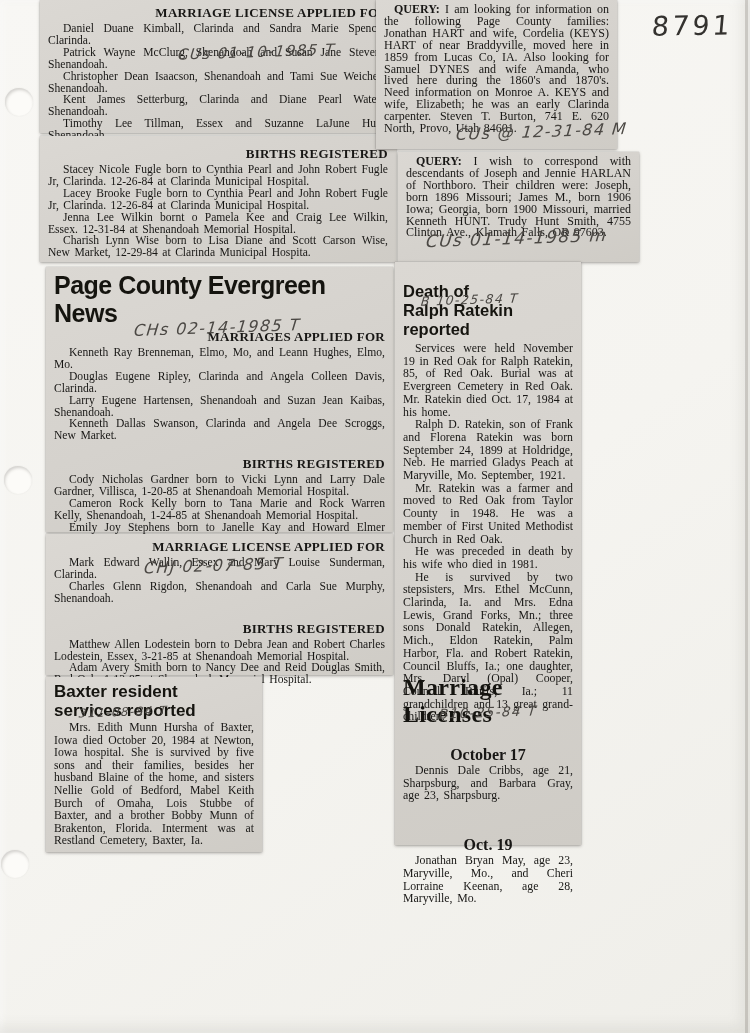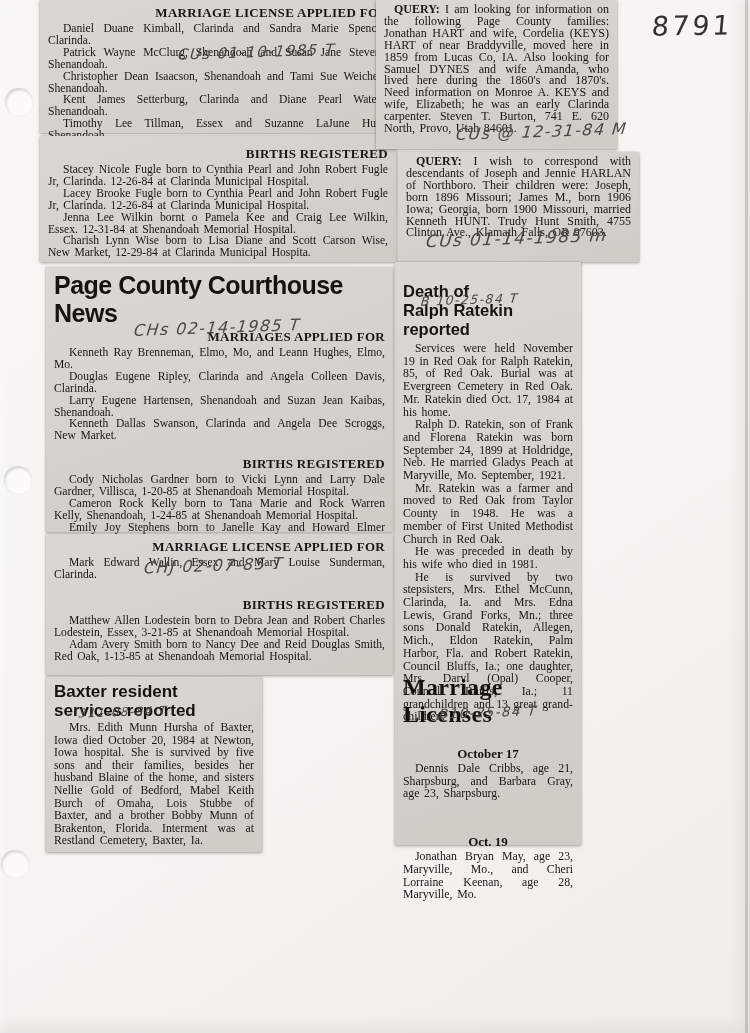--- a/index.html
+++ b/index.html
@@ -42,21 +42,21 @@
   .headline-sans {
     font-family:"Liberation Sans", sans-serif; font-weight:bold;
     color:#15140f; margin:0;
   }
   .courthouse-headline { font-size:25px; letter-spacing:-0.5px; line-height:28px; margin:0 0 2px 0; }
   .small-headline { font-size:17px; line-height:19px; }
   .ml-headline {
     font-family:"Liberation Serif", serif; font-weight:bold; font-size:24px;
     letter-spacing:0.3px; margin:0; color:#14130f;
   }
-  .date-head { text-align:center; font-weight:bold; font-size:13px; margin:0; }
+  .date-head { text-align:center; font-weight:bold; font-size:16px; margin:0; }
   .hw {
     position:absolute;
     font-family:"DejaVu Sans", sans-serif; font-style:italic;
     color:#4b4844; letter-spacing:1.4px; white-space:nowrap;
     transform:rotate(-2deg) skewX(-8deg);
   }
   .hw-page-num {
     position:absolute; left:652px; top:10px;
     font-family:"DejaVu Sans", sans-serif; font-size:27px; letter-spacing:3px;
     color:#34322f; transform:skewX(-6deg) rotate(-1deg);
@@ -98,37 +98,38 @@
     <p class="entry q-entry"><b>QUERY:</b> <span>I am looking for information on the following Page County families: Jonathan HART and wife, Cordelia (KEYS) HART of near Braddyville, moved here in 1859 from Lucas Co, IA. Also looking for Samuel DYNES and wife Amanda, who lived here during the 1860's and 1870's. Need information on Monroe A. KEYS and wife, Elizabeth; he was an early Clarinda carpenter. Steven T. Burton, 741 E. 620 North, Provo, Utah 84601.</span></p>
     <div class="hw" style="left:80px; top:122px; font-size:16px;">CUs @ 12-31-84 M</div>
   </div>
 
   <div class="clip" style="left:398px; top:152px; width:241px; height:110px;">
     <p class="entry q-entry"><b>QUERY:</b> <span>I wish to correspond with descendants of Joseph and Jennie HARLAN of Northboro. Their children were: Joseph, born 1896 Missouri; James M., born 1906 Iowa; Georgia, born 1900 Missouri, married Kenneth HUNT. Trudy Hunt Smith, 4755 Clinton Ave., Klamath Falls, OR 97603.</span></p>
     <div class="hw" style="left:28px; top:76px; font-size:17px;">CUs 01-14-1985 m</div>
   </div>
 
   <div class="clip" style="left:46px; top:267px; width:347px; height:265px;">
-    <h1 class="headline-sans courthouse-headline">Page County Courthouse News</h1>
+    <h1 class="headline-sans courthouse-headline">Page County Evergreen News</h1>
     <div class="clip-head">MARRIAGES APPLIED FOR</div>
     <p class="entry">Kenneth Ray Brenneman, Elmo, Mo, and Leann Hughes, Elmo, Mo.</p>
     <p class="entry">Douglas Eugene Ripley, Clarinda and Angela Colleen Davis, Clarinda.</p>
     <p class="entry">Larry Eugene Hartensen, Shenandoah and Suzan Jean Kaibas, Shenandoah.</p>
     <p class="entry">Kenneth Dallas Swanson, Clarinda and Angela Dee Scroggs, New Market.</p>
     <div class="hw" style="left:88px; top:51px; font-size:16px;">CHs 02-14-1985 T</div>
     <div class="clip-head sec-gap" style="margin-top:14px;">BIRTHS REGISTERED</div>
     <p class="entry">Cody Nicholas Gardner born to Vicki Lynn and Larry Dale Gardner, Villisca, 1-20-85 at Shenandoah Memorial Hospital.</p>
     <p class="entry">Cameron Rock Kelly born to Tana Marie and Rock Warren Kelly, Shenandoah, 1-24-85 at Shenandoah Memorial Hospital.</p>
     <p class="entry">Emily Joy Stephens born to Janelle Kay and Howard Elmer Stephens, Villisca at Clarinda Municipal Hospital.</p>
     <p class="entry">Garrett Lyle Wood born to Monica Kay and Lowell Lynch Wood, Elmo at Shenandoah Memorial Hospital.</p>
   </div>
 
   <div class="clip" style="left:46px; top:534px; width:347px; height:141px;">
     <div class="clip-head">MARRIAGE LICENSE APPLIED FOR</div>
     <p class="entry">Mark Edward Wallin, Essex and Mary Louise Sunderman, Clarinda.</p>
+    <p class="entry">Charles Glenn Rigdon, Shenandoah and Carla Sue Murphy, Shenandoah.</p>
     <div class="hw" style="left:98px; top:22px; font-size:16px;">CHJ 02-07-85 T</div>
     <div class="clip-head" style="margin-top:16px;">BIRTHS REGISTERED</div>
     <p class="entry">Matthew Allen Lodestein born to Debra Jean and Robert Charles Lodestein, Essex, 3-21-85 at Shenandoah Memorial Hospital.</p>
     <p class="entry">Adam Avery Smith born to Nancy Dee and Reid Douglas Smith, Red Oak, 1-13-85 at Shenandoah Memorial Hospital.</p>
   </div>
 
   <div class="clip" style="left:46px; top:677px; width:216px; height:175px;">
     <h2 class="headline-sans small-headline" style="margin:1px 0 2px 0;"><span>Baxter resident</span><br><span>services reported</span></h2>
     <div class="hw" style="left:33px; top:28px; font-size:12px;">311-08-84 T</div>
     <p class="entry" style="font-size:11.7px; line-height:12.6px; word-spacing:2px;">Mrs. Edith Munn Hursha of Baxter, Iowa died October 20, 1984 at Newton, Iowa hospital. She is survived by five sons and their families, besides her husband Blaine of the home, and sisters Nellie Gold of Bedford, Mabel Keith Burch of Omaha, Lois Stubbe of Baxter, and a brother Bobby Munn of Brakenton, Florida. Interment was at Restland Cemetery, Baxter, Ia.</p>

